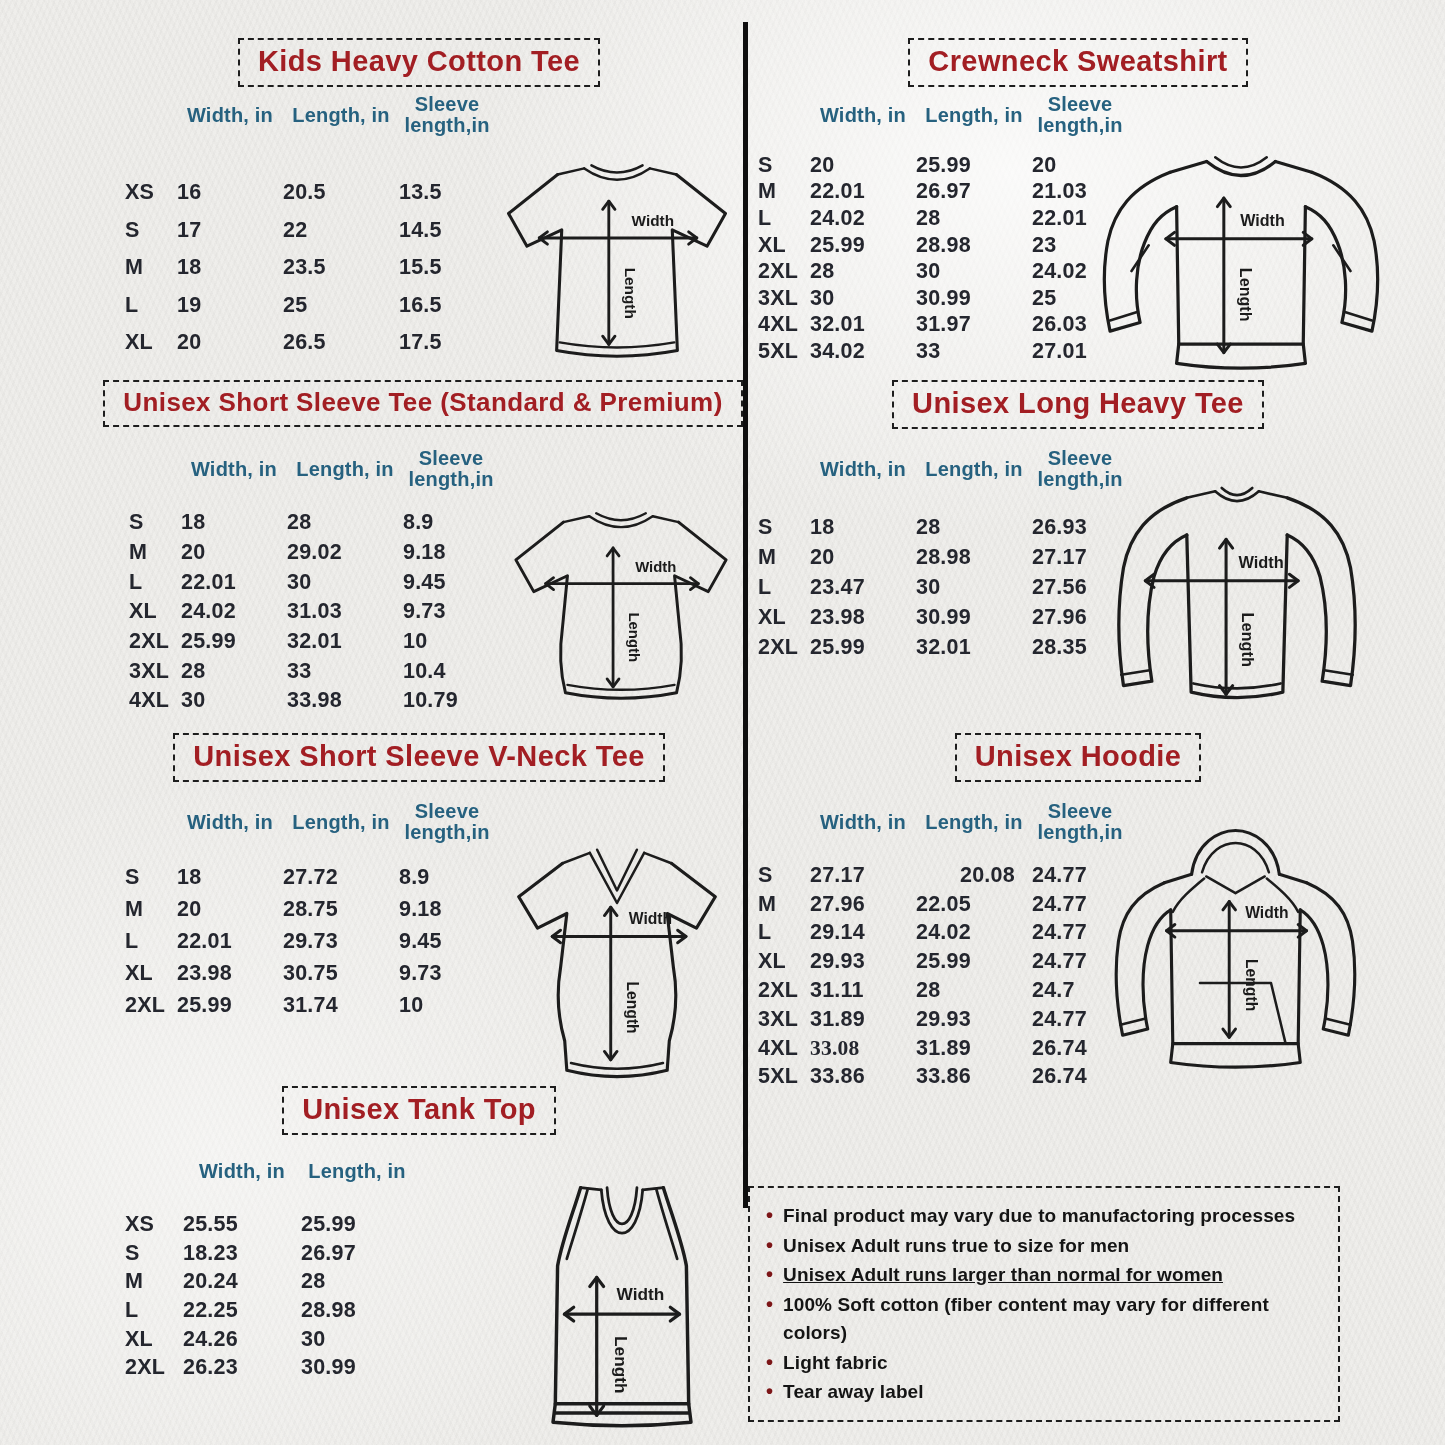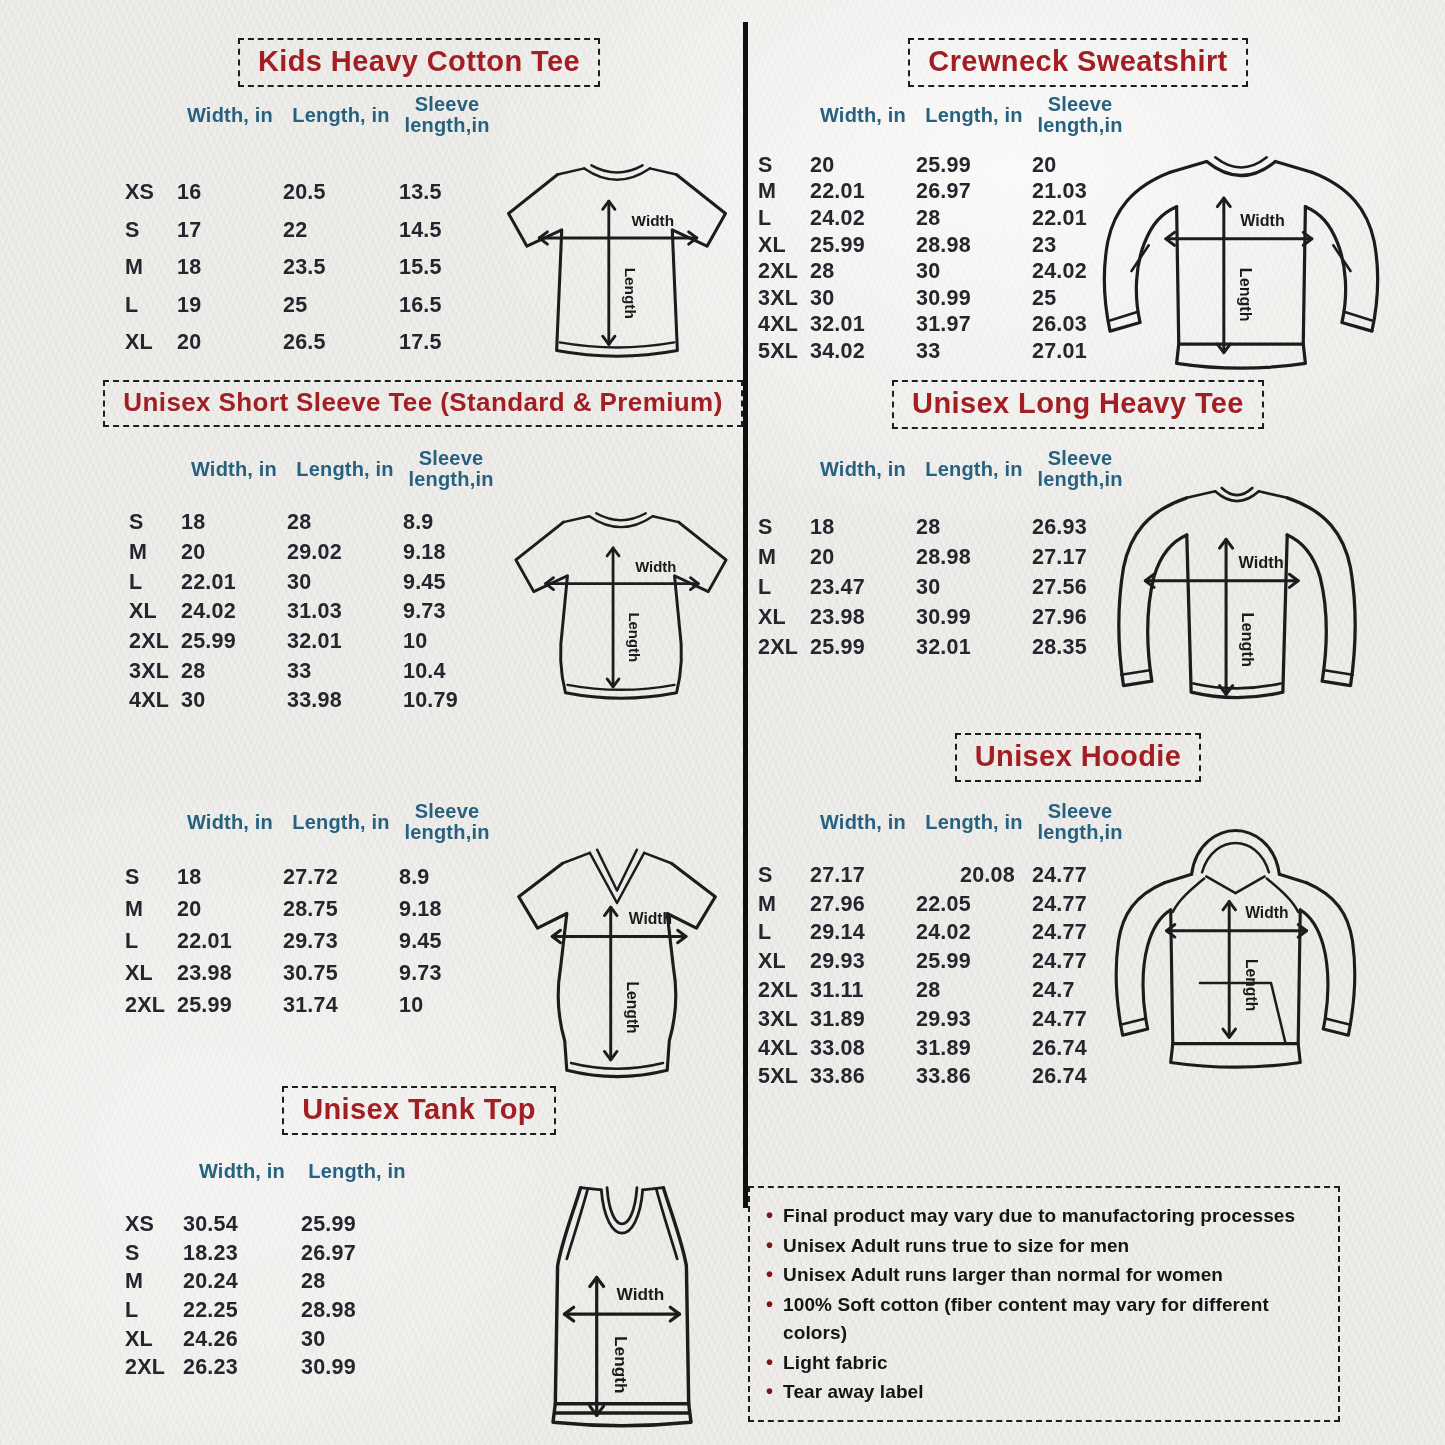--- a/index.html
+++ b/index.html
@@ -345,20 +345,21 @@
         <path class="arrow" d="M66,96 H206"></path>
         <path class="arrow" d="M74,90 L66,96 L74,102"></path>
         <path class="arrow" d="M198,90 L206,96 L198,102"></path>
       </g>
       <text x="172" y="84" text-anchor="middle">Width</text>
       <text transform="translate(155,150) rotate(90)" text-anchor="middle">Length</text>
     </svg>
   </div>
 
   <div class="section" style="left:98px;top:733px;width:642px;height:352px;">
+    <div class="title-box" style="color: rgb(162, 30, 35);">Unisex Short Sleeve V-Neck Tee</div>
     <div class="table t4" style="left:27px;top:64px;--rh:32px;--gap:14px;">
         <div class="trow thead">
           <div class="tcell tsize"></div>
           <div class="tcell th" style="color: rgb(38, 97, 127);">Width, in</div>
           <div class="tcell th" style="color: rgb(38, 97, 127);">Length, in</div>
           <div class="tcell th" style="color: rgb(38, 97, 127);">Sleeve
 length,in</div>
         </div>
         <div class="tbody">
           <div class="trow">
@@ -456,21 +457,21 @@
             <div class="tcell" style="color: rgb(36, 38, 46);">24.7</div>
           </div>
           <div class="trow">
             <div class="tcell tsize" style="color: rgb(36, 38, 46);">3XL</div>
             <div class="tcell" style="color: rgb(36, 38, 46);">31.89</div>
             <div class="tcell" style="color: rgb(36, 38, 46);">29.93</div>
             <div class="tcell" style="color: rgb(36, 38, 46);">24.77</div>
           </div>
           <div class="trow">
             <div class="tcell tsize" style="color: rgb(36, 38, 46);">4XL</div>
-            <div class="tcell" style="color: rgb(36, 38, 46);">33.08</div>
+            <div class="tcell" style="color: rgb(36, 38, 46); font-family: Liberation Serif, serif;">33.08</div>
             <div class="tcell" style="color: rgb(36, 38, 46);">31.89</div>
             <div class="tcell" style="color: rgb(36, 38, 46);">26.74</div>
           </div>
           <div class="trow">
             <div class="tcell tsize" style="color: rgb(36, 38, 46);">5XL</div>
             <div class="tcell" style="color: rgb(36, 38, 46);">33.86</div>
             <div class="tcell" style="color: rgb(36, 38, 46);">33.86</div>
             <div class="tcell" style="color: rgb(36, 38, 46);">26.74</div>
           </div>
         </div>
@@ -507,21 +508,21 @@
     <div class="title-box" style="color: rgb(162, 30, 35);">Unisex Tank Top</div>
     <div class="table t3" style="left:27px;top:60px;--rh:28.7px;--gap:14px;">
         <div class="trow thead">
           <div class="tcell tsize"></div>
           <div class="tcell th" style="color: rgb(38, 97, 127);">Width, in</div>
           <div class="tcell th" style="color: rgb(38, 97, 127);">Length, in</div>
         </div>
         <div class="tbody">
           <div class="trow">
             <div class="tcell tsize" style="color: rgb(36, 38, 46);">XS</div>
-            <div class="tcell" style="color: rgb(36, 38, 46);">30.54</div>
+            <div class="tcell" style="color: rgb(36, 38, 46);">25.55</div>
             <div class="tcell" style="color: rgb(36, 38, 46);">25.99</div>
           </div>
           <div class="trow">
             <div class="tcell tsize" style="color: rgb(36, 38, 46);">S</div>
             <div class="tcell" style="color: rgb(36, 38, 46);">18.23</div>
             <div class="tcell" style="color: rgb(36, 38, 46);">26.97</div>
           </div>
           <div class="trow">
             <div class="tcell tsize" style="color: rgb(36, 38, 46);">M</div>
             <div class="tcell" style="color: rgb(36, 38, 46);">20.24</div>
@@ -570,21 +571,21 @@
       <div class="note">
         <span class="bullet" style="color: rgb(124, 21, 23);">•</span>
         <span style="color: rgb(20, 20, 20);">Final product may vary due to manufactoring processes</span>
       </div>
       <div class="note">
         <span class="bullet" style="color: rgb(124, 21, 23);">•</span>
         <span style="color: rgb(20, 20, 20);">Unisex Adult runs true to size for men</span>
       </div>
       <div class="note">
         <span class="bullet" style="color: rgb(124, 21, 23);">•</span>
-        <span style="color: rgb(20, 20, 20);">Unisex Adult runs larger than normal for women</span>
+        <span style="color: rgb(20, 20, 20); text-decoration: underline;">Unisex Adult runs larger than normal for women</span>
       </div>
       <div class="note">
         <span class="bullet" style="color: rgb(124, 21, 23);">•</span>
         <span style="color: rgb(20, 20, 20);">100% Soft cotton (fiber content may vary for different colors)</span>
       </div>
       <div class="note">
         <span class="bullet" style="color: rgb(124, 21, 23);">•</span>
         <span style="color: rgb(20, 20, 20);">Light fabric</span>
       </div>
       <div class="note">

